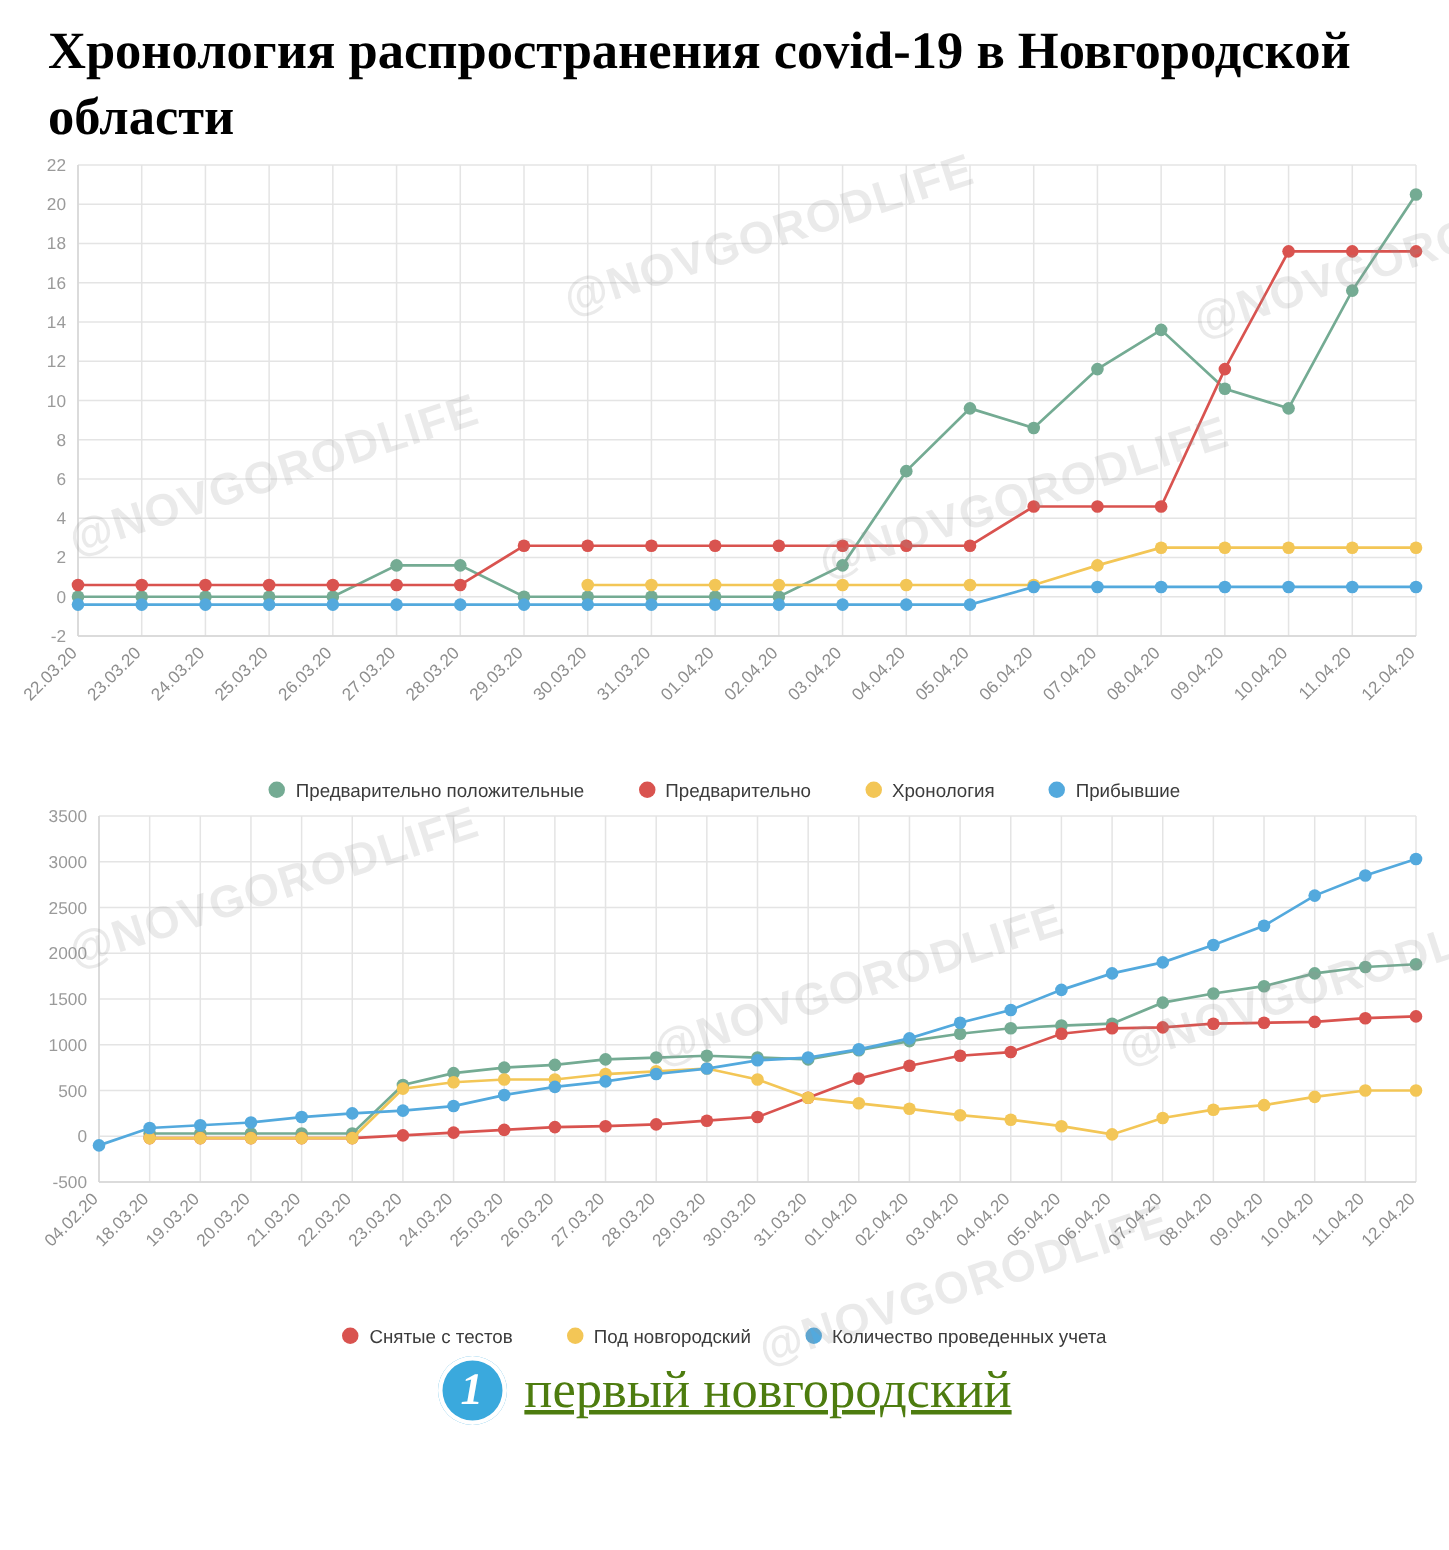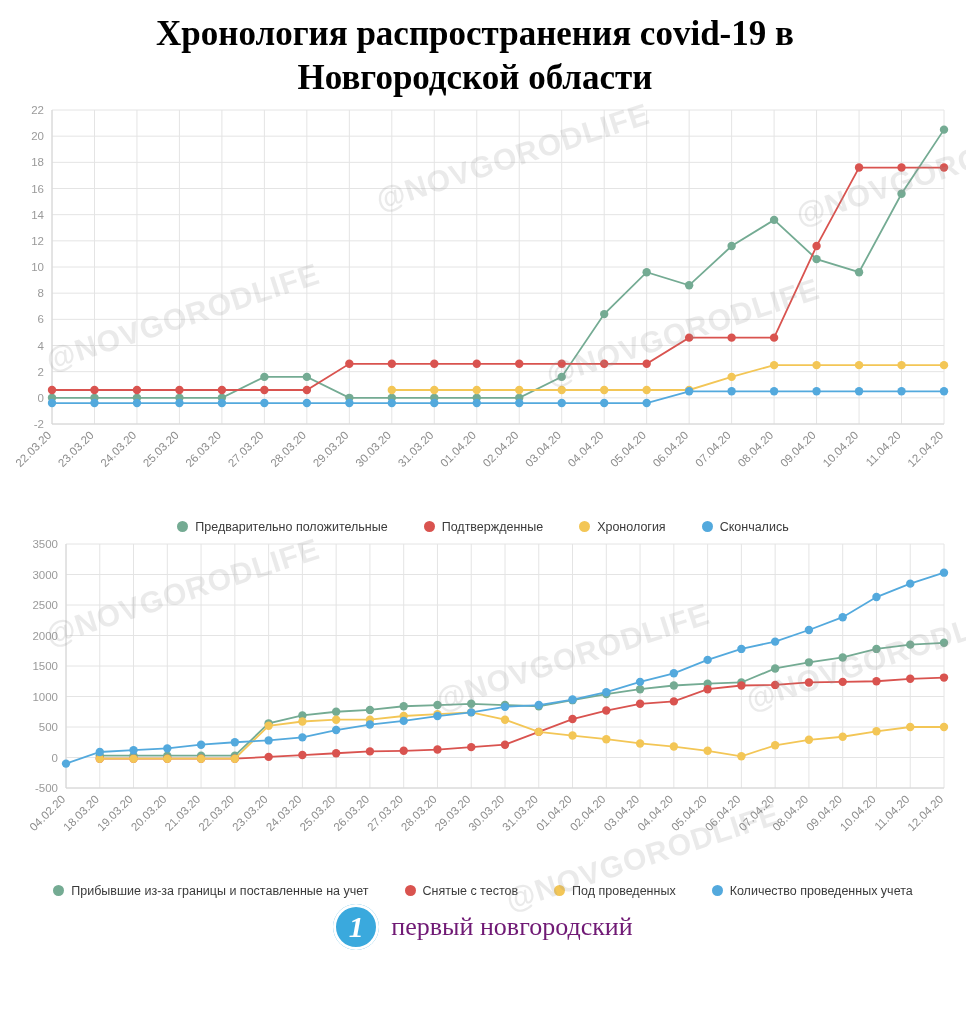--- a/index.html
+++ b/index.html
@@ -17,24 +17,23 @@
   }
   #page {
     width: 966px;
     height: 1033px;
     position: relative;
   }
   .title {
     font-family: "Liberation Serif", serif;
     font-weight: bold;
     font-size: 35px;
-    text-align: center;
     line-height: 1.25;
     color: #000;
-    padding: 12px 60px 0 44px;
+    padding: 12px 60px 0 32px;
     box-sizing: border-box;
   }
   .chart-block {
     position: relative;
   }
   .chart-area {
     position: relative;
   }
   svg.plot {
     display: block;
@@ -76,22 +75,23 @@
     justify-content: center;
     color: #fff;
     font-family: "Liberation Serif", serif;
     font-size: 30px;
     font-style: italic;
     font-weight: bold;
     box-shadow: inset 0 0 0 3px #ffffff;
   }
   .footer-text {
     font-family: "Liberation Serif", serif;
-    font-size: 26px;
-    color: #701a75;
+    font-size: 35px;
+    color: #4d7c0f;
+    text-decoration: underline;
   }
   .wm {
     position: absolute;
     font-family: "Liberation Sans", sans-serif;
     font-weight: bold;
     font-size: 30px;
     color: rgba(150,150,150,0.20);
     transform: rotate(-18deg);
     white-space: nowrap;
     pointer-events: none;
@@ -284,29 +284,29 @@
           <circle cx="944" cy="291.2916666666667" r="4.2" fill="#53a9dd"></circle>
         </svg>
     </div>
     <div class="legend" id="legend1">
         <div class="legend-item">
           <span class="legend-dot" style="background: rgb(116, 171, 147);"></span>
           <span>Предварительно положительные</span>
         </div>
         <div class="legend-item">
           <span class="legend-dot" style="background: rgb(217, 83, 79);"></span>
-          <span>Подтвержденные</span>
+          <span>Предварительно</span>
         </div>
         <div class="legend-item">
           <span class="legend-dot" style="background: rgb(243, 198, 86);"></span>
           <span>Хронология</span>
         </div>
         <div class="legend-item">
           <span class="legend-dot" style="background: rgb(83, 169, 221);"></span>
-          <span>Скончались</span>
+          <span>Прибывшие</span>
         </div>
       </div>
   </div>
 
   <div class="chart-block">
     <div class="chart-area">
       <svg class="plot" id="plot2" width="966" height="350">
           <line x1="66" y1="254" x2="944" y2="254" class="gridline"></line>
           <text x="58" y="258" class="tick-label" text-anchor="end">-500</text>
           <line x1="66" y1="223.5" x2="944" y2="223.5" class="gridline"></line>
@@ -487,30 +487,26 @@
           <circle cx="775.1538461538462" cy="107.60000000000001" r="4.2" fill="#53a9dd"></circle>
           <circle cx="808.9230769230769" cy="96.01" r="4.2" fill="#53a9dd"></circle>
           <circle cx="842.6923076923077" cy="83.20000000000002" r="4.2" fill="#53a9dd"></circle>
           <circle cx="876.4615384615385" cy="63.07000000000001" r="4.2" fill="#53a9dd"></circle>
           <circle cx="910.2307692307693" cy="49.64999999999999" r="4.2" fill="#53a9dd"></circle>
           <circle cx="944" cy="38.670000000000016" r="4.2" fill="#53a9dd"></circle>
         </svg>
     </div>
     <div class="legend" id="legend2">
         <div class="legend-item">
-          <span class="legend-dot" style="background: rgb(116, 171, 147);"></span>
-          <span>Прибывшие из-за границы и поставленные на учет</span>
-        </div>
-        <div class="legend-item">
           <span class="legend-dot" style="background: rgb(217, 83, 79);"></span>
           <span>Снятые с тестов</span>
         </div>
         <div class="legend-item">
           <span class="legend-dot" style="background: rgb(243, 198, 86);"></span>
-          <span>Под проведенных</span>
+          <span>Под новгородский</span>
         </div>
         <div class="legend-item">
           <span class="legend-dot" style="background: rgb(83, 169, 221);"></span>
           <span>Количество проведенных учета</span>
         </div>
       </div>
   </div>
 
   <div class="footer">
     <div class="logo-circle">1</div>

